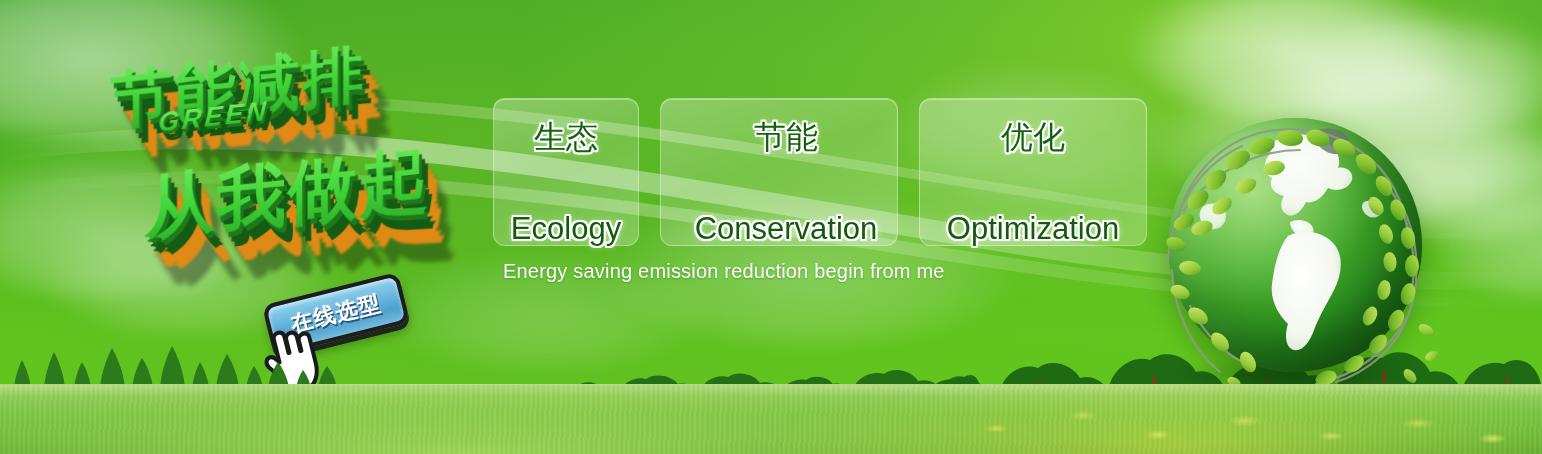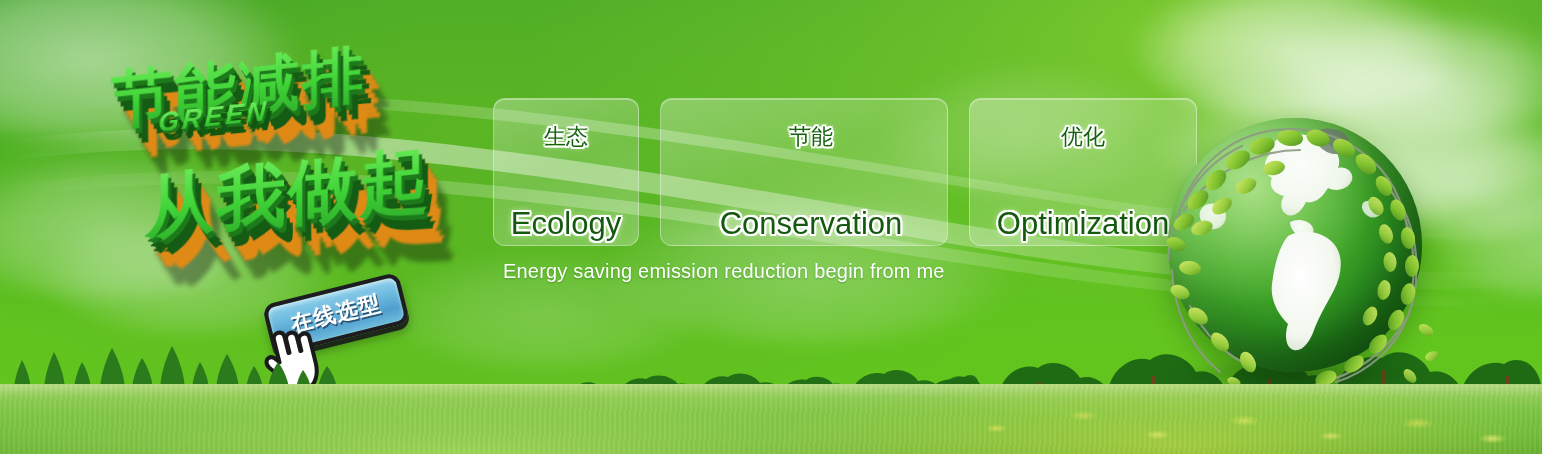--- a/index.html
+++ b/index.html
@@ -103,38 +103,38 @@
   .card {
     position: relative;
     border-radius: 12px;
     background: linear-gradient(160deg, rgba(255,255,255,.30) 0%, rgba(255,255,255,.16) 45%, rgba(255,255,255,.26) 100%);
     border: 1px solid rgba(255,255,255,.35);
     box-shadow: inset 0 1px 0 rgba(255,255,255,.35);
     display: flex; flex-direction: column; align-items: center; justify-content: center;
     padding: 0 16px;
   }
   .card-cn {
-    font-size: 22px; line-height: 1;
+    font-size: 32px; line-height: 1;
     color: #16610f; font-weight: normal;
     margin-top: 20px;
     text-shadow:
       -1.6px -1.6px 0 #fff, 1.6px -1.6px 0 #fff, -1.6px 1.6px 0 #fff, 1.6px 1.6px 0 #fff,
       0 -2px 0 #fff, 0 2px 0 #fff, -2px 0 0 #fff, 2px 0 0 #fff,
       0 0 6px rgba(255,255,255,.9);
   }
   .card-en {
     font-size: 31px; line-height: 1;
     color: #14590e; margin-top: 60px; white-space: nowrap;
     text-shadow:
       -1.6px -1.6px 0 #fff, 1.6px -1.6px 0 #fff, -1.6px 1.6px 0 #fff, 1.6px 1.6px 0 #fff,
       0 -2.2px 0 #fff, 0 2.2px 0 #fff, -2.2px 0 0 #fff, 2.2px 0 0 #fff,
       0 0 7px rgba(255,255,255,.95);
   }
   .card-0 { width: 146px; }
-  .card-1 { width: 288px; padding-left: 30px; }
+  .card-1 { width: 238px; padding-left: 30px; }
   .card-2 { width: 228px; }
 
   
   .tagline {
     position: absolute; left: 503px; top: 260px;
     font-size: 20px; color: #ffffff; letter-spacing: .2px;
     text-shadow: 0 1px 2px rgba(0,80,0,.35);
     white-space: nowrap;
   }
 

